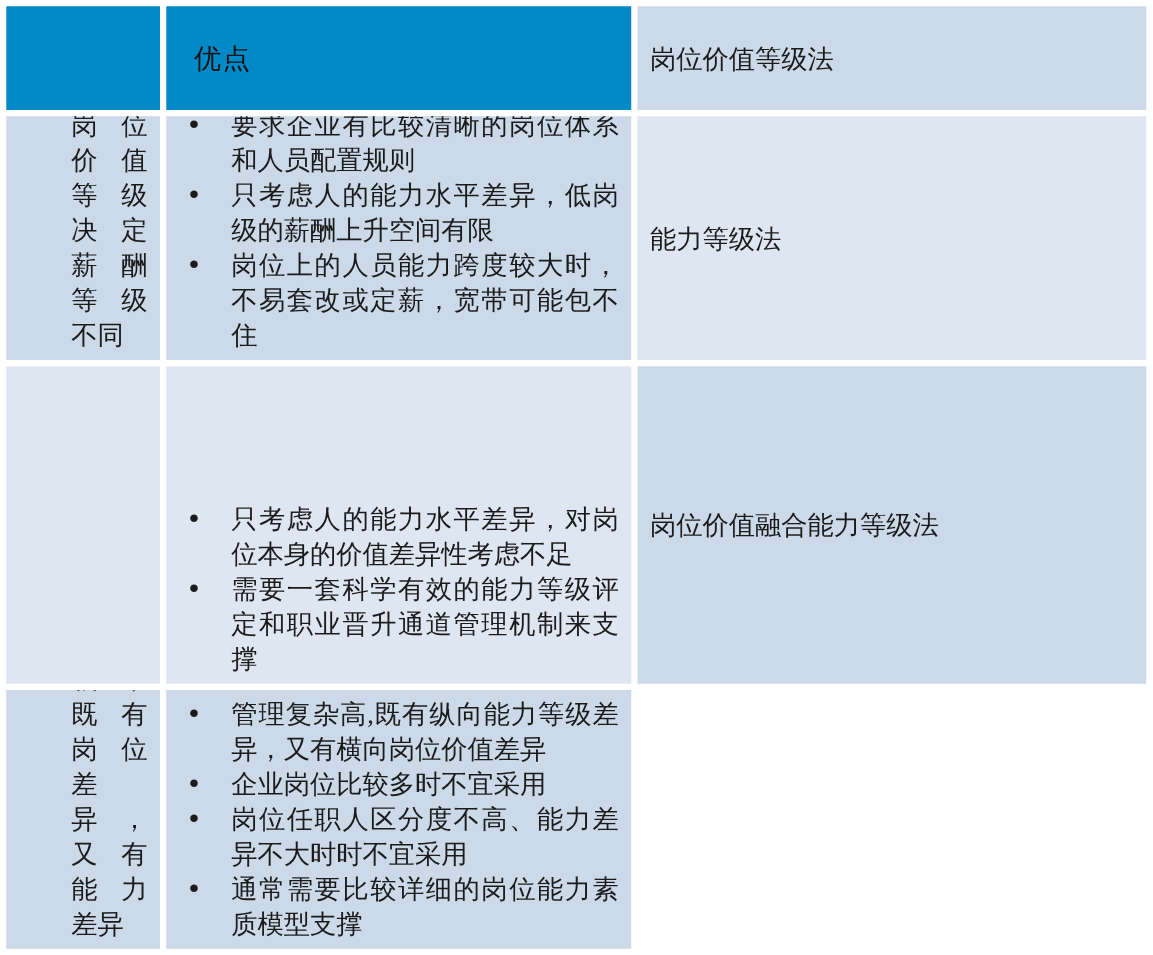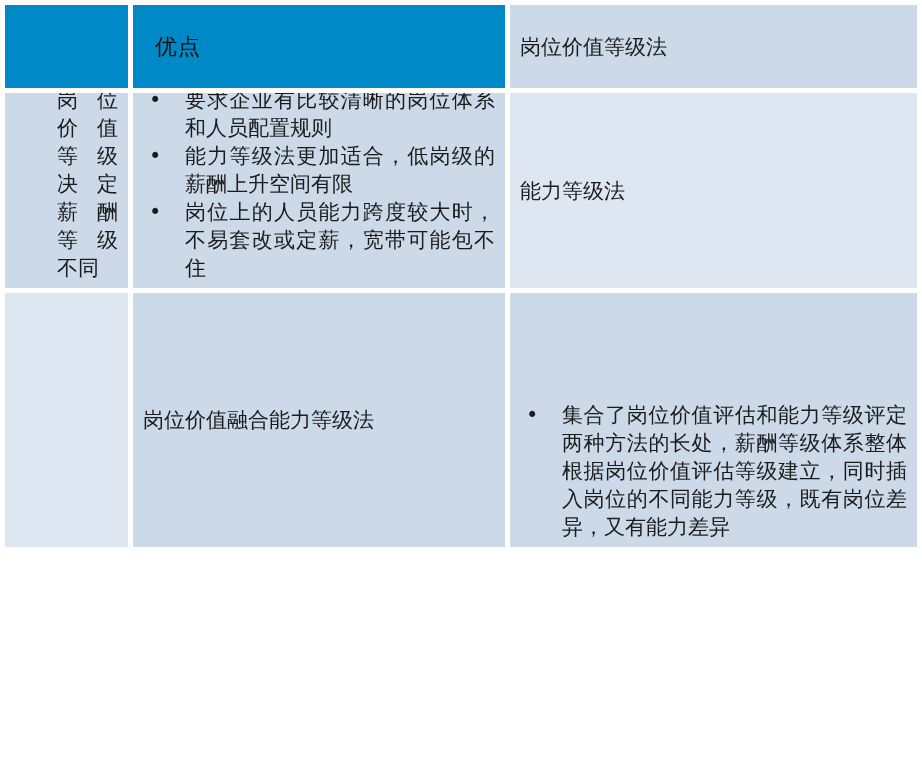--- a/index.html
+++ b/index.html
@@ -92,35 +92,49 @@
     <div class="method-text">岗位价值等级法</div>
   </div>
   <div class="cell content-cell band-dark">
     <ul class="bullets">
         <li>突出岗位价值，不同岗位价值等级决定薪酬等级不同</li>
       </ul>
   </div>
   <div class="cell content-cell band-dark">
     <ul class="bullets">
         <li>要求企业有比较清晰的岗位体系和人员配置规则</li>
-        <li>能力等级法更加适合，低岗级的薪酬上升空间有限</li>
+        <li>只考虑人的能力水平差异，低岗级的薪酬上升空间有限</li>
         <li>岗位上的人员能力跨度较大时，不易套改或定薪，宽带可能包不住</li>
       </ul>
   </div>
 
   <div class="cell method-cell band-light">
     <div class="method-text">能力等级法</div>
   </div>
   <div class="cell content-cell band-light">
     <ul class="bullets">
       </ul>
   </div>
+  <div class="cell content-cell band-light">
+    <ul class="bullets">
+        <li>只考虑人的能力水平差异，对岗位本身的价值差异性考虑不足</li>
+        <li>需要一套科学有效的能力等级评定和职业晋升通道管理机制来支撑</li>
+      </ul>
+  </div>
 
   <div class="cell method-cell band-dark">
     <div class="method-text">岗位价值融合能力等级法</div>
   </div>
   <div class="cell content-cell band-dark">
     <ul class="bullets">
         <li>集合了岗位价值评估和能力等级评定两种方法的长处，薪酬等级体系整体根据岗位价值评估等级建立，同时插入岗位的不同能力等级，既有岗位差异，又有能力差异</li>
       </ul>
   </div>
+  <div class="cell content-cell band-dark">
+    <ul class="bullets">
+        <li>管理复杂高,既有纵向能力等级差异，又有横向岗位价值差异</li>
+        <li>企业岗位比较多时不宜采用</li>
+        <li>岗位任职人区分度不高、能力差异不大时时不宜采用</li>
+        <li>通常需要比较详细的岗位能力素质模型支撑</li>
+      </ul>
+  </div>
 
 </div>
 
 </body></html>

